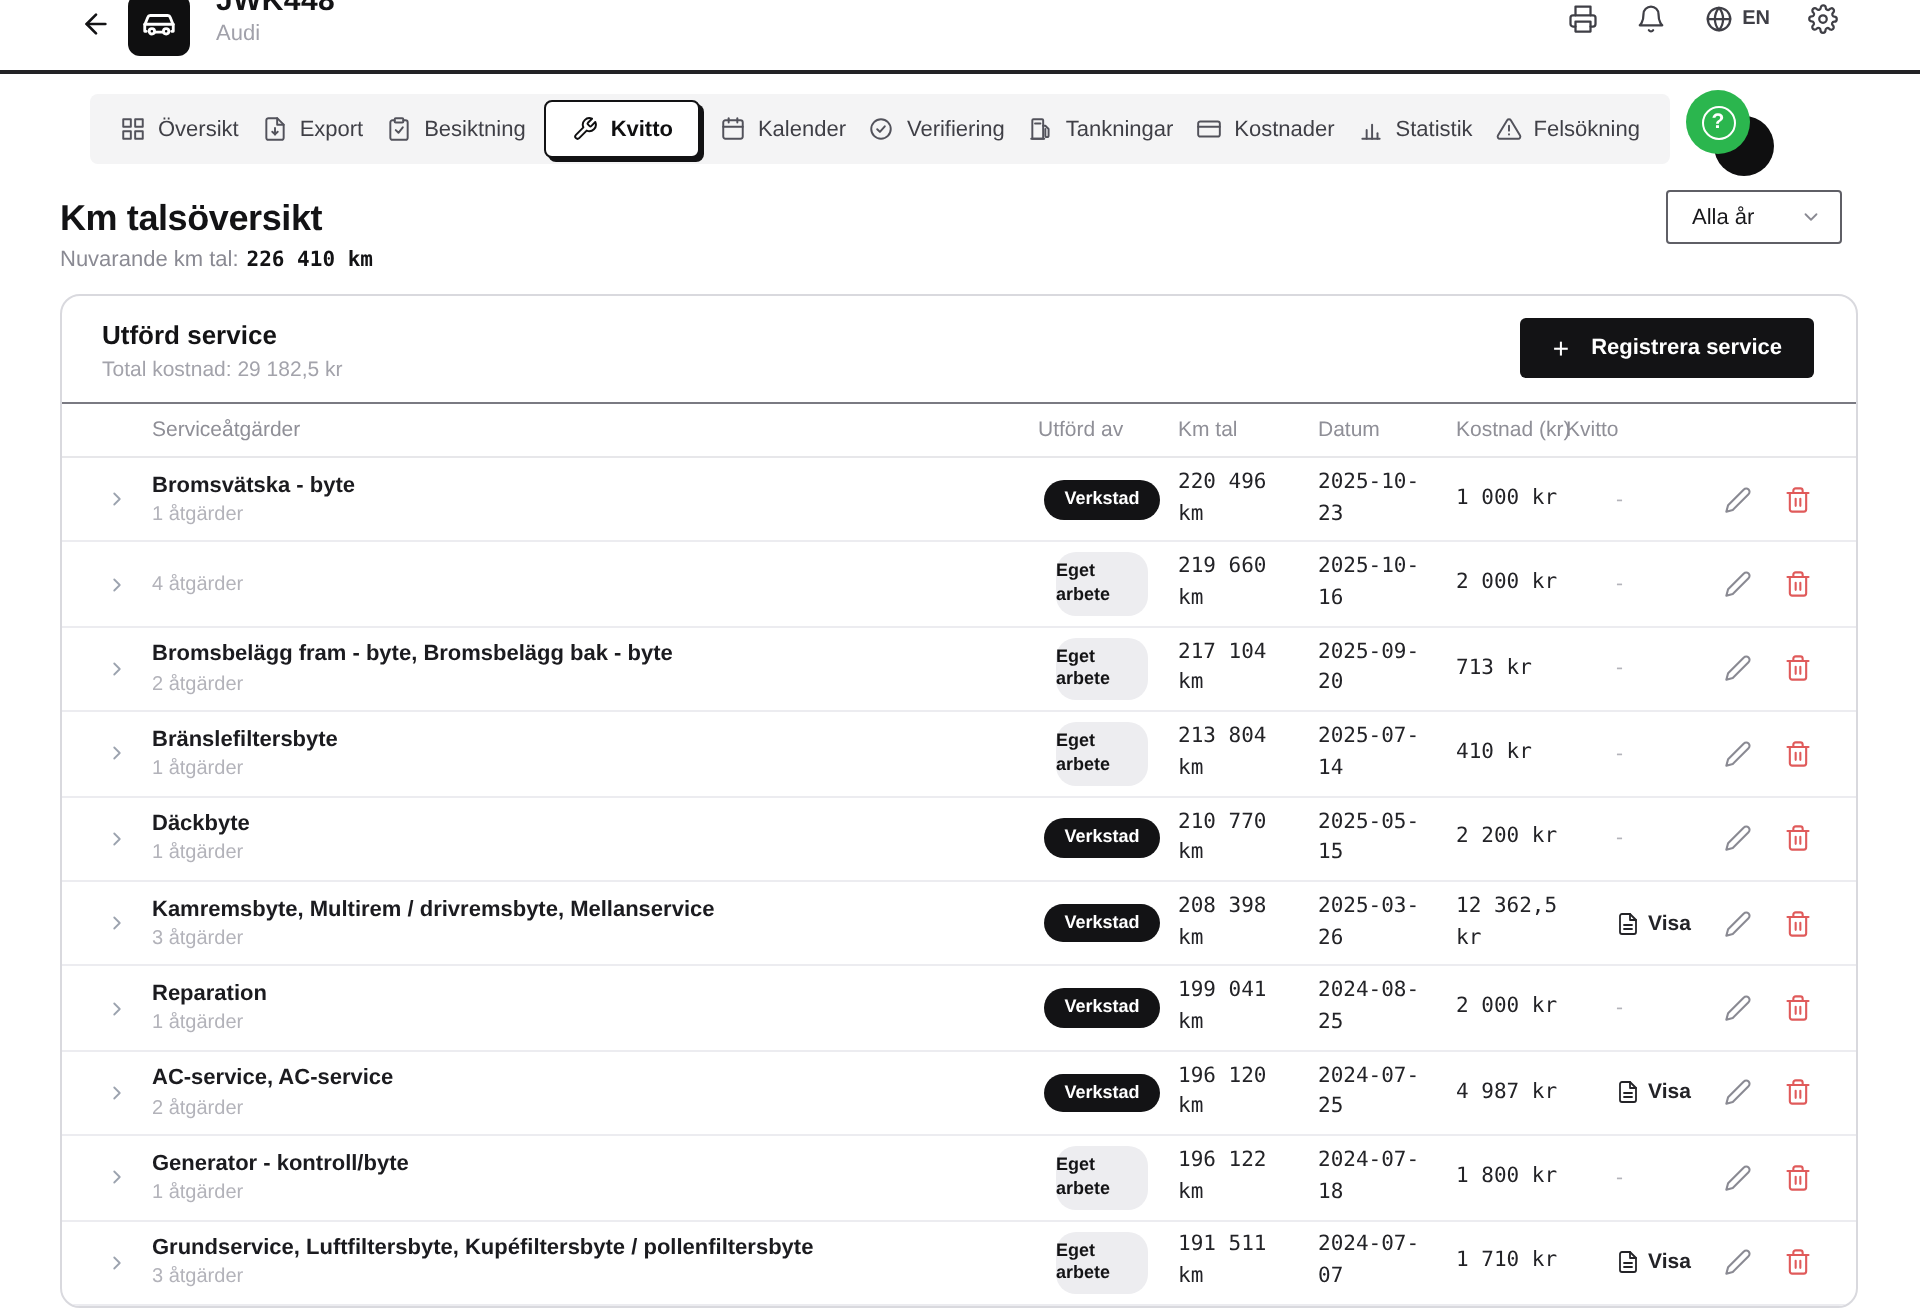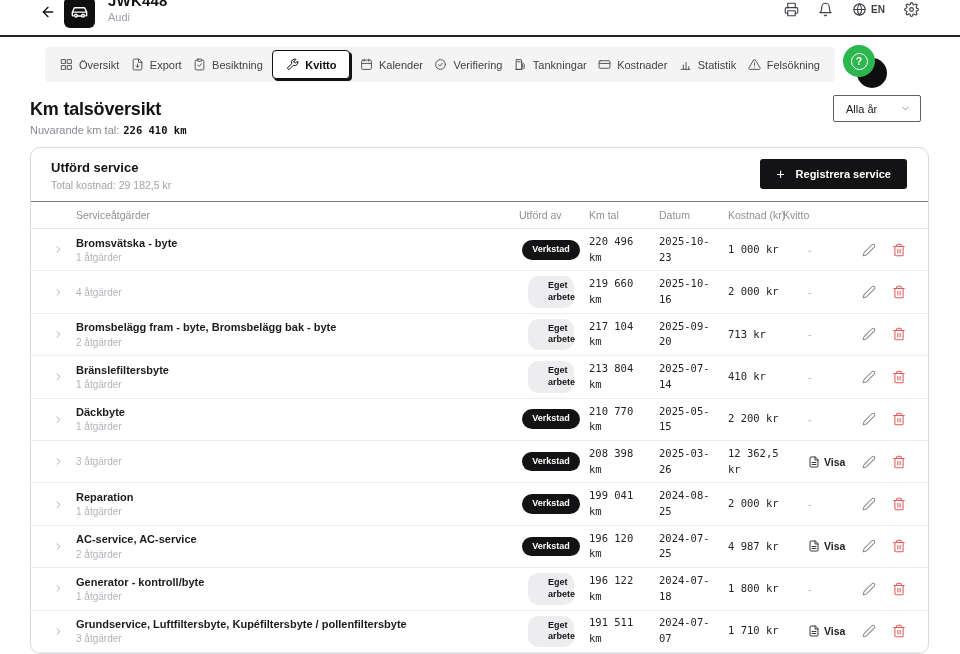--- a/index.html
+++ b/index.html
@@ -71,21 +71,21 @@
   .trow { position:relative; height:42.4px; border-bottom:1px solid #ececf0; }
   .cell { position:absolute; top:0; height:100%; display:flex; align-items:center; }
   .cell-expand { left:22px; background:none; border:none; padding:0; cursor:pointer; color:#9ca3af; }
   .cell-expand svg { width:11px; height:11px; }
   .cell-main { left:45px; width:440px; flex-direction:column; align-items:flex-start; justify-content:center; gap:2px; }
   .row-title { font-size:11px; font-weight:700; color:#1b1b1f; line-height:1.2; }
   .row-count { font-size:10px; color:#b3b3ba; }
   .cell-badge { left:486px; width:68px; justify-content:center; }
   .badge { font-size:9px; font-weight:700; line-height:1.3; }
   .badge-dark { background:#131315; color:#fff; border-radius:12px; padding:4px 10px; white-space:nowrap; }
-  .badge-light { background:#ededf0; color:#131315; border-radius:10px; padding:4px 20px; max-width:46px; }
+  .badge-light { background:#ededf0; color:#131315; border-radius:10px; padding:4px 0; max-width:46px; }
   .mono { font-family:"DejaVu Sans Mono", monospace; font-size:10.5px; color:#232327; line-height:1.5; }
   .cell-km { left:558px; width:56px; }
   .cell-date { left:628px; width:58px; }
   .cell-cost { left:697px; width:64px; }
   .cell-receipt { left:777px; width:58px; font-size:10.5px; color:#232327; }
   .receipt-link { display:inline-flex; align-items:center; gap:4px; font-weight:600; cursor:pointer; }
   .receipt-link svg { width:12px; height:12px; stroke-width:1.8; }
   .receipt-dash { display:none; color:#b3b3ba; }
   .icon-btn { background:none; border:none; padding:0; cursor:pointer; }
   .cell-edit { left:831px; color:#8a8a93; }
@@ -495,20 +495,21 @@
           </svg>
     </button>
   </div>
       <div class="trow">
     <button class="cell cell-expand">
       <svg class="ic">
             <use href="#i-chevron-right"></use>
           </svg>
     </button>
     <div class="cell cell-main">
+      <span class="row-title">Kamremsbyte, Multirem / drivremsbyte, Mellanservice</span>
       <span class="row-count">3 åtgärder</span>
     </div>
     <div class="cell cell-badge">
       <span class="badge badge-dark">Verkstad</span>
     </div>
     <div class="cell cell-km mono">208 398 km</div>
     <div class="cell cell-date mono">2025-03-26</div>
     <div class="cell cell-cost mono">12 362,5 kr</div>
     <div class="cell cell-receipt">
       <span class="receipt-link">

